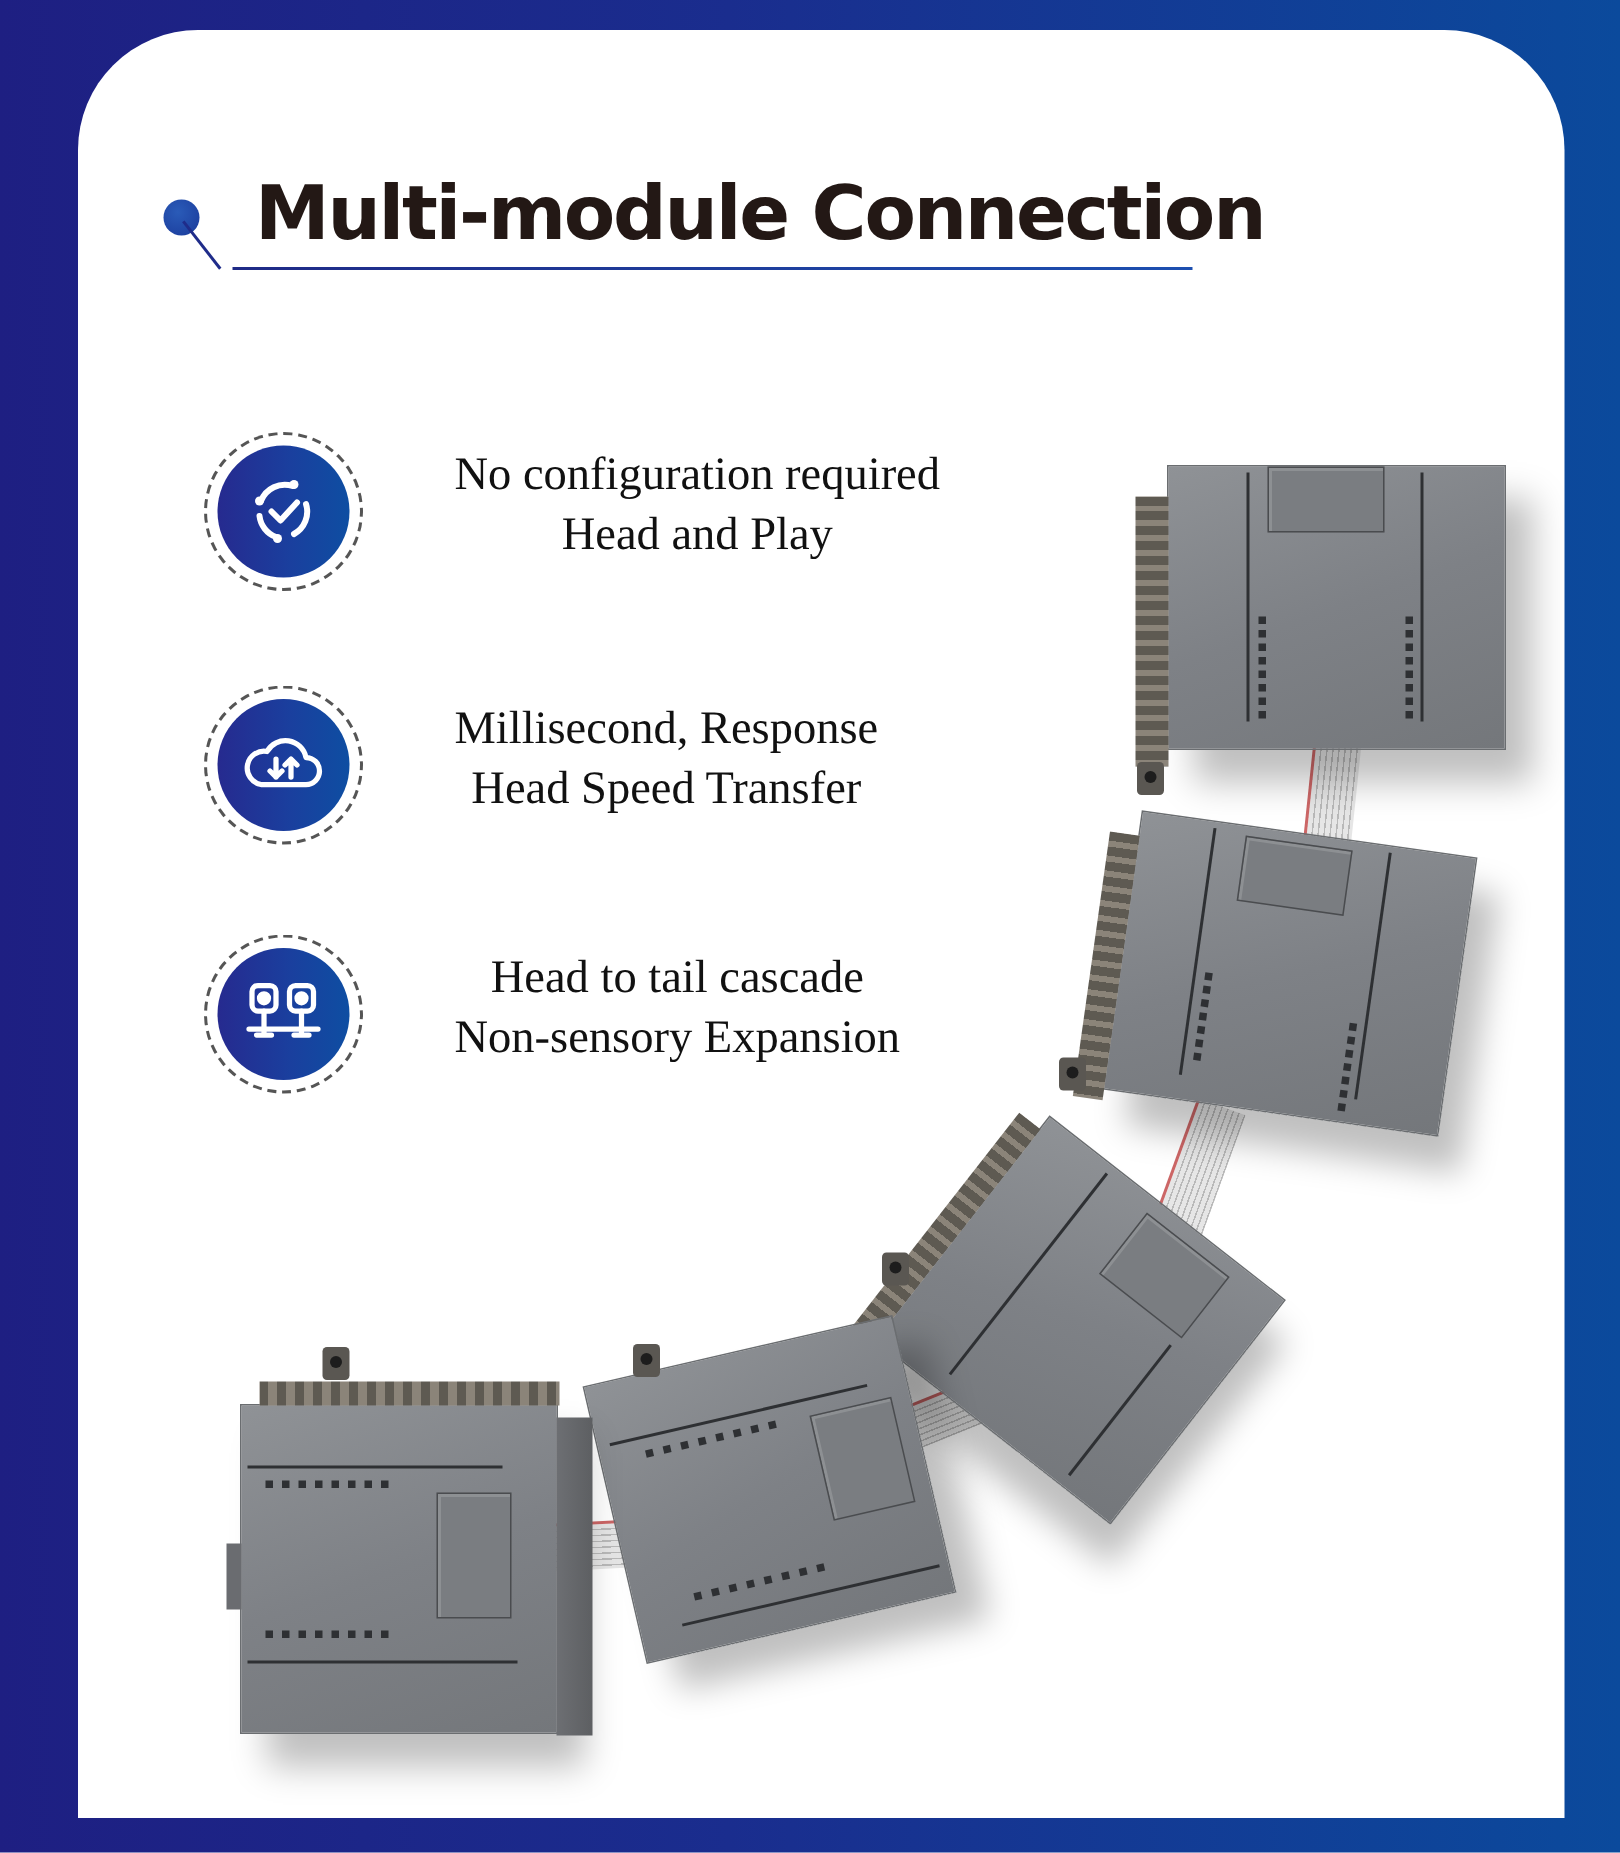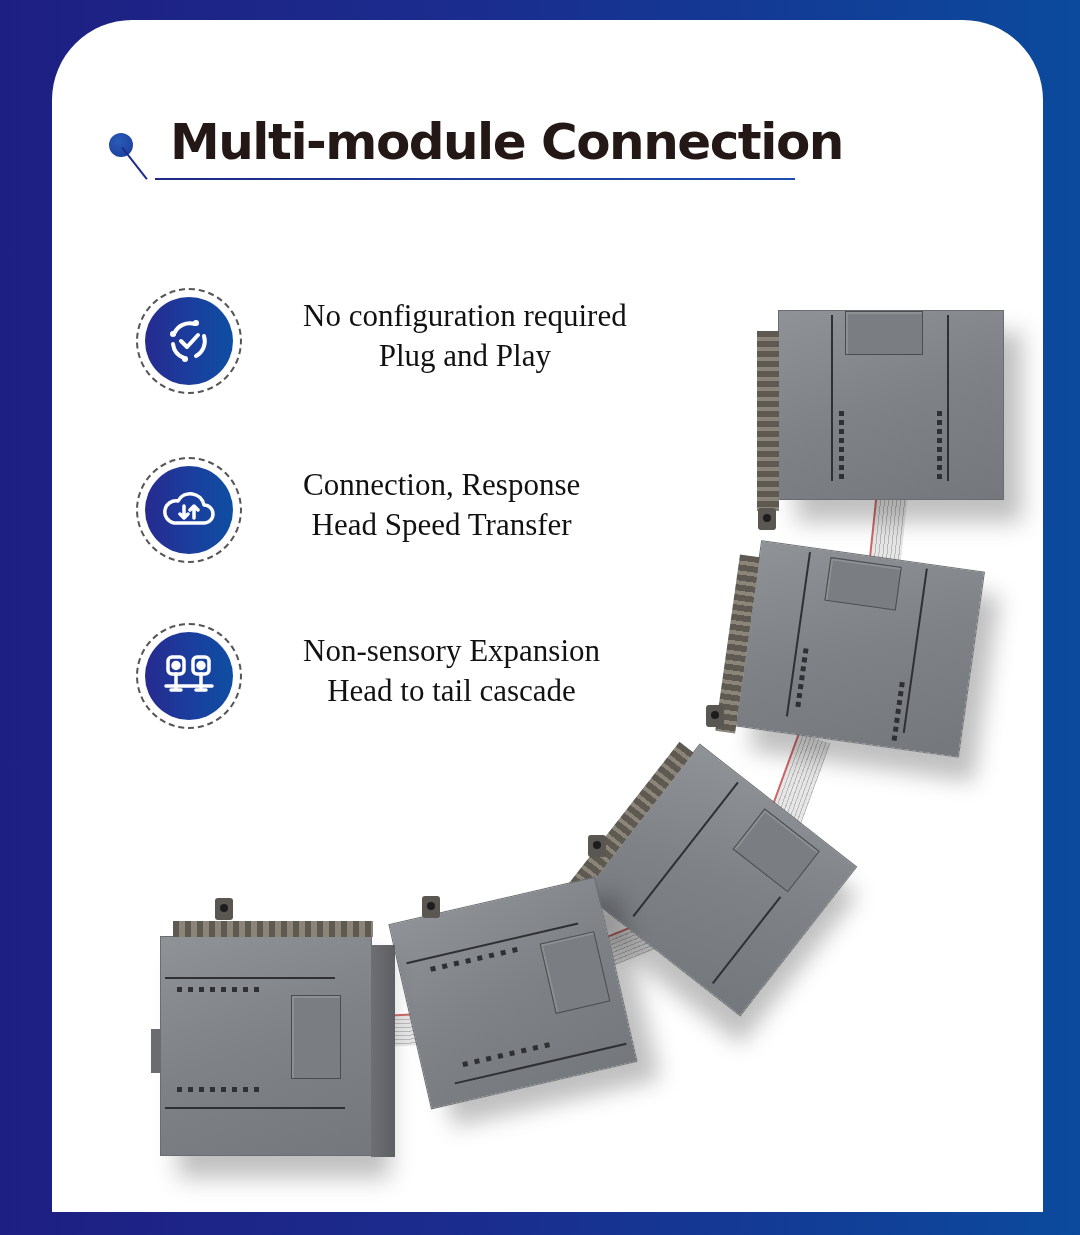--- a/index.html
+++ b/index.html
@@ -109,57 +109,57 @@
           <path d="M22 44 A17 17 0 0 1 11 30"></path>
           <circle cx="11" cy="20" r="3" fill="#fff" stroke="none"></circle>
           <circle cx="34" cy="9" r="3" fill="#fff" stroke="none"></circle>
           <circle cx="23" cy="45" r="3" fill="#fff" stroke="none"></circle>
           <path d="M19 27 L25 33 L36 21"></path>
         </svg>
       </div>
     </div>
     <div class="feature-text">
       <div>No configuration required</div>
-      <div>Plug and Play</div>
+      <div>Head and Play</div>
     </div>
   </div>
 
   <div class="feature" style="top:437px;">
     <div class="icon-ring">
       <div class="icon-disc">
         <svg width="58" height="46" viewBox="0 0 58 46" fill="none" stroke="#fff" stroke-width="3.5" stroke-linecap="round" stroke-linejoin="round">
           <path d="M14 36 H44 A9 9 0 0 0 44 18 A14 14 0 0 0 18 14 A10 10 0 0 0 14 36 Z"></path>
           <path d="M24 19 V31 M20 27 L24 31 L28 27"></path>
           <path d="M34 31 V19 M30 23 L34 19 L38 23"></path>
         </svg>
       </div>
     </div>
     <div class="feature-text">
-      <div>Connection, Response</div>
+      <div>Millisecond, Response</div>
       <div>Head Speed Transfer</div>
     </div>
   </div>
 
   <div class="feature" style="top:603px;">
     <div class="icon-ring">
       <div class="icon-disc">
         <svg width="54" height="46" viewBox="0 0 54 46" fill="none" stroke="#fff" stroke-width="3.5" stroke-linecap="round" stroke-linejoin="round">
           <rect x="6" y="4" width="16" height="17" rx="4"></rect>
           <rect x="31" y="4" width="16" height="17" rx="4"></rect>
           <circle cx="14" cy="12.5" r="3" fill="#fff"></circle>
           <circle cx="39" cy="12.5" r="3" fill="#fff"></circle>
           <path d="M14 21 V36 M39 21 V36"></path>
           <path d="M4 33 H50"></path>
           <path d="M9 37 H19 M34 37 H44"></path>
         </svg>
       </div>
     </div>
     <div class="feature-text">
+      <div>Head to tail cascade</div>
       <div>Non-sensory Expansion</div>
-      <div>Head to tail cascade</div>
     </div>
   </div>
 
   <div class="module-area">
 
     <div class="ribbon" style="left:820px; top:470px; width:32px; height:80px; transform:rotate(6deg);"></div>
     <div class="ribbon" style="left:730px; top:715px; width:34px; height:90px; transform:rotate(20deg);"></div>
     <div class="ribbon h" style="left:540px; top:905px; width:90px; height:30px; transform:rotate(-22deg);"></div>
     <div class="ribbon h" style="left:290px; top:995px; width:80px; height:32px; transform:rotate(-3deg);"></div>
 

